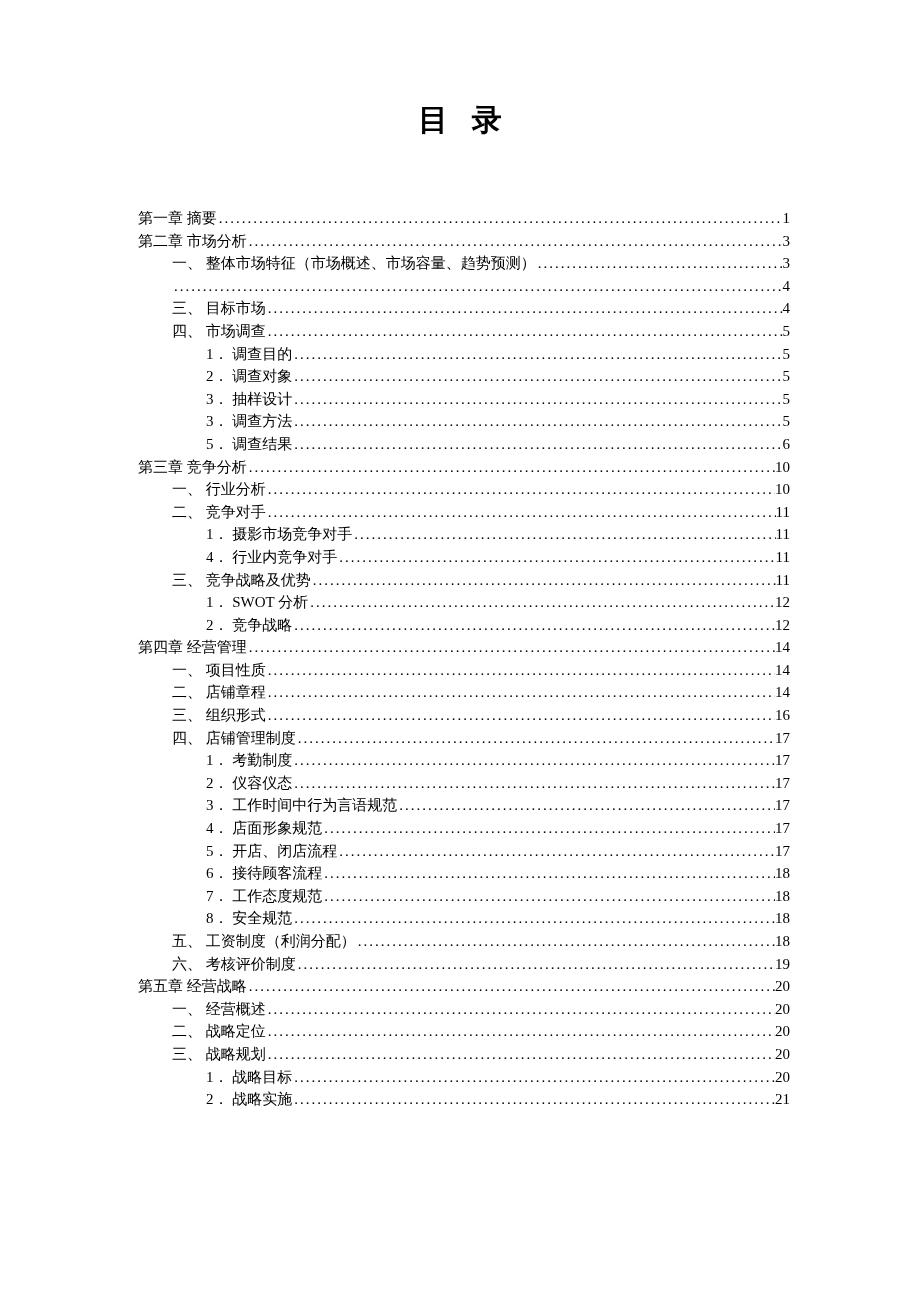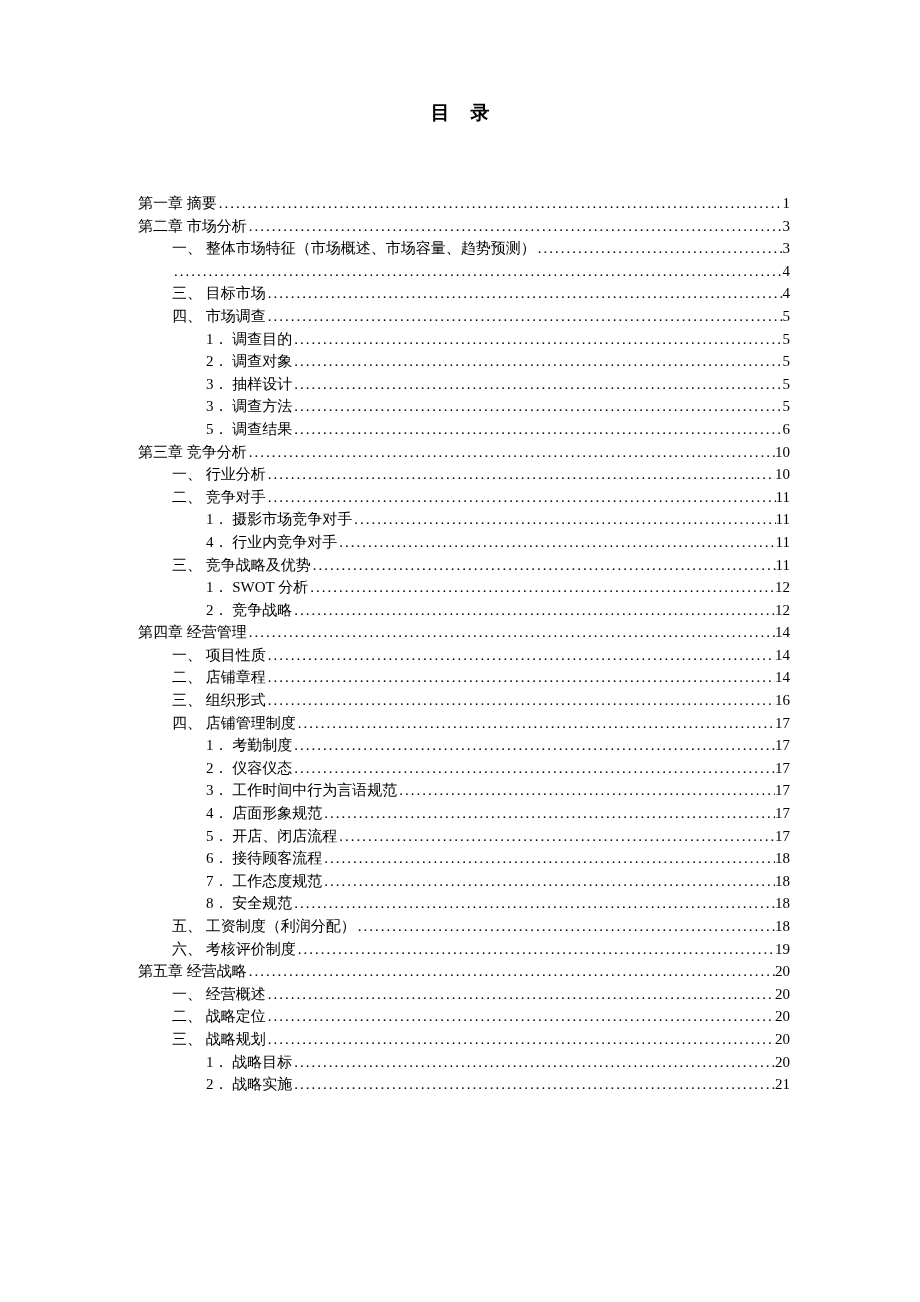--- a/index.html
+++ b/index.html
@@ -12,21 +12,21 @@
     }
     .page {
       width: 920px;
       min-height: 1302px;
       box-sizing: border-box;
       padding: 100px 130px 0 138px;
       background: #fff;
     }
     .title {
       text-align: center;
-      font-size: 19px;
+      font-size: 30px;
       font-weight: bold;
       letter-spacing: 8px;
       margin-bottom: 66px;
     }
     .toc-line {
       display: flex;
       align-items: baseline;
       white-space: nowrap;
       overflow: hidden;
       line-height: 22.6px;

